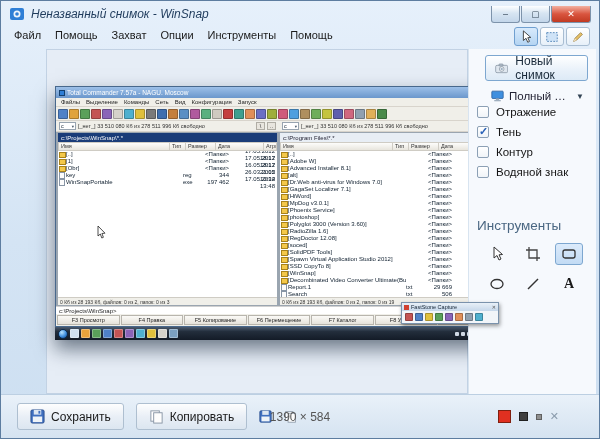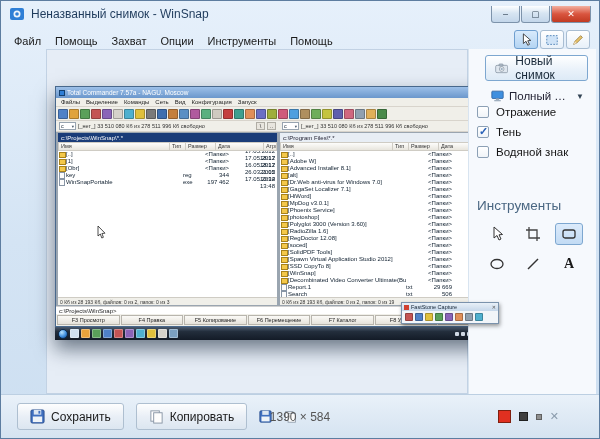--- a/index.html
+++ b/index.html
@@ -3,29 +3,29 @@
 <meta charset="utf-8">
 <style>
   * { margin:0; padding:0; box-sizing:border-box; }
   html,body { width:600px; height:439px; overflow:hidden; font-family:"Liberation Sans",sans-serif; }
   .app { position:relative; width:600px; height:439px; border:1px solid #5d7da0;
          background:linear-gradient(180deg,#e6f0fb 0%,#d4e4f4 55%,#cddff1 100%); }
 
   
   .titlebar { height:26px; display:flex; align-items:center; padding:0 8px; gap:6px; }
   .app-icon svg { width:16px; height:16px; display:block; }
-  .title { font-size:12px; color:#1f3b5c; }
+  .title { font-size:12px; color:#1f3b5c;font-style:italic; }
   .win-controls { margin-left:auto; display:flex; }
   .wbtn { width:29px; height:17px; border:1px solid #7d93ab; border-top:none; margin-left:1px;
           display:flex; align-items:center; justify-content:center; font-size:9px; color:#345;
           background:linear-gradient(#fdfeff,#d7e5f2 45%,#c3d6ea); border-radius:0 0 3px 3px; }
   .wbtn.close { background:linear-gradient(#f2b0a0,#d9553f 50%,#c13a22); color:#fff; width:40px; }
 
   
-  .menubar { height:22px; display:flex; align-items:flex-end; padding:0 6px; }
+  .menubar { height:22px; display:flex; align-items:flex-start; padding:0 6px; }
   .menus { display:flex; }
   .menu-item { font-size:11px; color:#1a1a1a; padding:2px 7px; }
   .tb-group { margin-left:auto; display:flex; gap:2px; margin-right:3px; }
   .tb-btn { width:24px; height:19px; border:1px solid #a8bdd2; border-radius:3px;
             background:linear-gradient(#ffffff,#e7f0f9); display:flex; align-items:center; justify-content:center; }
   .tb-btn.selected { background:linear-gradient(#d8eafc,#b4d4f2); border-color:#6f9fd0; }
   .tb-btn svg { width:14px; height:14px; }
 
   
   .main { position:absolute; top:48px; bottom:44px; left:3px; right:3px; display:flex;margin-left:42px; }
@@ -627,20 +627,25 @@
             <span class="effect-label">Отражение</span>
 
           </div>
 
           <div class="effect-row">
             <span class="checkbox checked"></span>
             <span class="effect-label">Тень</span>
 
           </div>
 
+          <div class="effect-row">
+            <span class="checkbox"></span>
+            <span class="effect-label">Контур</span>
+
+          </div>
 
           <div class="effect-row">
             <span class="checkbox"></span>
             <span class="effect-label">Водяной знак</span>
 
           </div>
 
         </div>
 
       <div class="section-title tools">Инструменты</div>

